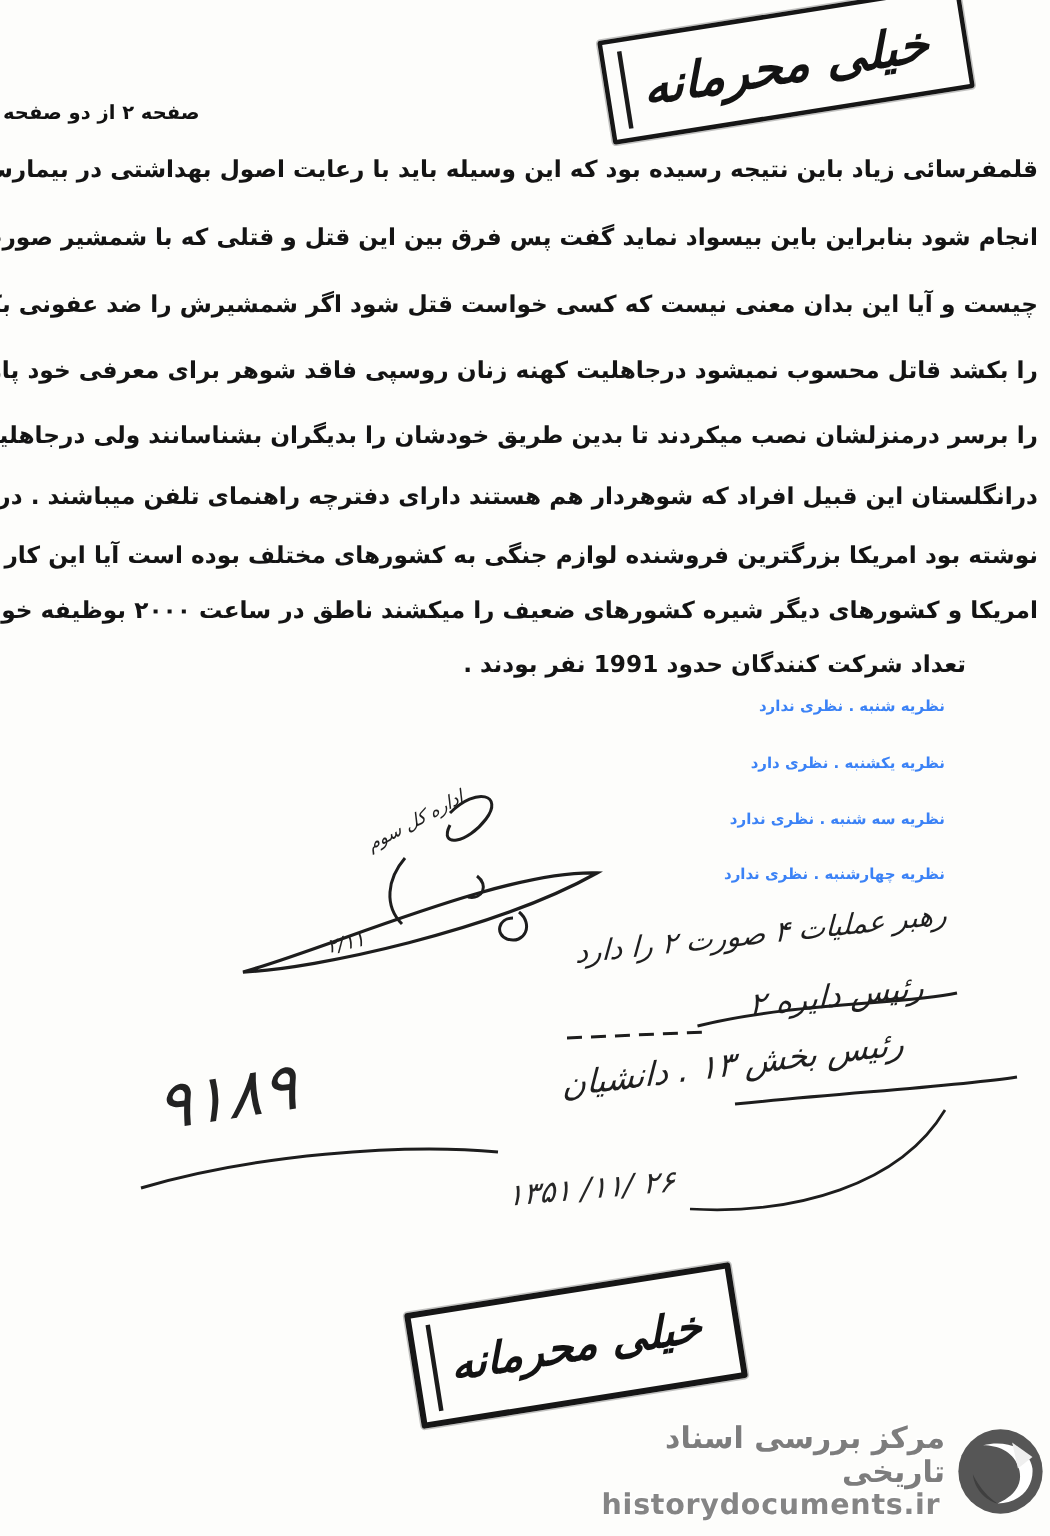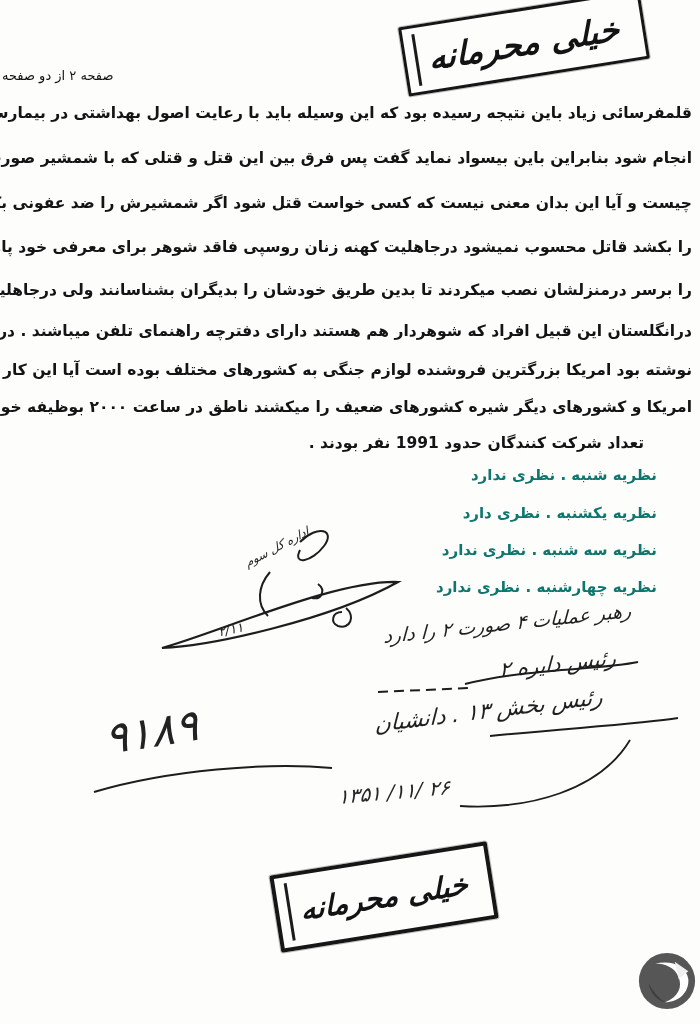--- a/index.html
+++ b/index.html
@@ -24,33 +24,33 @@
     white-space:nowrap;
   }
   .stamp-top{left:402px;top:8px;width:238px;height:64px;transform:rotate(-9deg);}
   .stamp-top .stamp-text{font-size:33px;}
   .stamp-bottom{left:274px;top:858px;width:212px;height:70px;transform:rotate(-9deg);border-width:4px;}
   .stamp-bottom .stamp-text{font-size:29px;}
 
   
   .header-note{
     position:absolute;left:2px;top:68px;direction:rtl;
-    font-size:13px;font-weight:normal;letter-spacing:.5px;color:#111;
+    font-size:13px;font-weight:bold;letter-spacing:.5px;color:#111;
   }
 
   
   .body-line{
     position:absolute;left:8px;right:8px;direction:rtl;
     font-size:15.5px;font-weight:700;color:#141414;
     text-align:justify;text-align-last:justify;white-space:nowrap;
   }
   .body-line.short{text-align:right;text-align-last:right;left:auto;right:56px;}
   .opinion-line{
-    position:absolute;right:43px;direction:rtl;
-    font-size:15px;font-weight:700;color:#0f766e;text-align:right;white-space:nowrap;
+    position:absolute;right:70px;direction:rtl;
+    font-size:10px;font-weight:700;color:#3b82f6;text-align:right;white-space:nowrap;
   }
 
   
   .hw{position:absolute;color:#1f1f1f;}
   .hw-note{left:242px;top:540px;font-size:12px;font-style:italic;transform:rotate(-28deg) skewX(-8deg);}
   .hw-sign-date{left:218px;top:622px;font-size:13px;font-style:italic;transform:rotate(-12deg);}
   .hw-right{direction:rtl;font-style:italic;white-space:nowrap;}
   .hw-right-1{right:68px;top:612px;font-size:19px;transform:rotate(-6deg) skewX(-8deg);}
   .hw-right-2{right:84px;top:652px;font-size:21px;transform:rotate(-6deg) skewX(-8deg);}
   .hw-right-3{right:96px;top:698px;font-size:22px;transform:rotate(-7deg) skewX(-8deg);}
@@ -131,20 +131,24 @@
   </svg>
 
   <div class="hw hw-date">۱۳۵۱ /۱۱/ ۲۶</div>
 
   <div class="stamp stamp-bottom">
     <div class="bar"></div>
     <div class="stamp-text">خیلی محرمانه</div>
   </div>
 
   <div class="watermark">
+    <div class="wm-text">
+      <div class="wm-fa">مرکز بررسی اسناد تاریخی</div>
+      <div class="wm-en">historydocuments.ir</div>
+    </div>
     <svg class="wm-logo" viewBox="0 0 64 64">
       <circle cx="32" cy="32" r="29" fill="#565656"></circle>
       <path d="M20,14 C36,10 52,16 54,30 C55,44 44,54 30,54 C44,48 48,38 44,28 C40,18 30,14 20,14 Z" fill="#ffffff"></path>
       <path d="M40,12 L54,22 L44,30 Z" fill="#efefef"></path>
       <path d="M30,54 C22,52 14,44 13,34 C18,44 24,50 30,54 Z" fill="#3f3f3f"></path>
     </svg>
   </div>
 
 </div>
 

